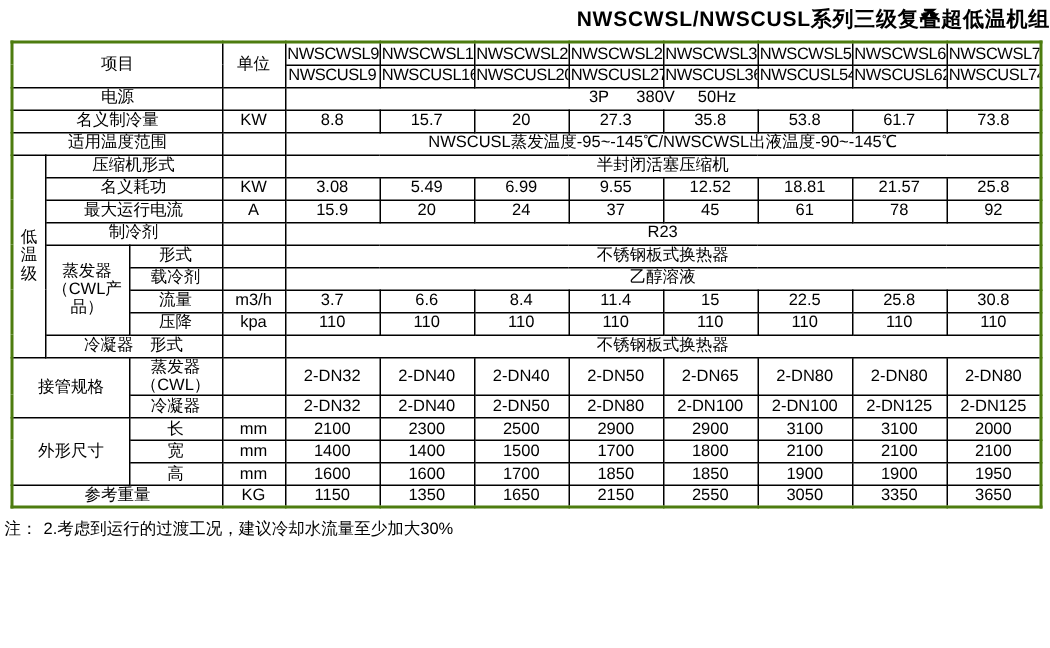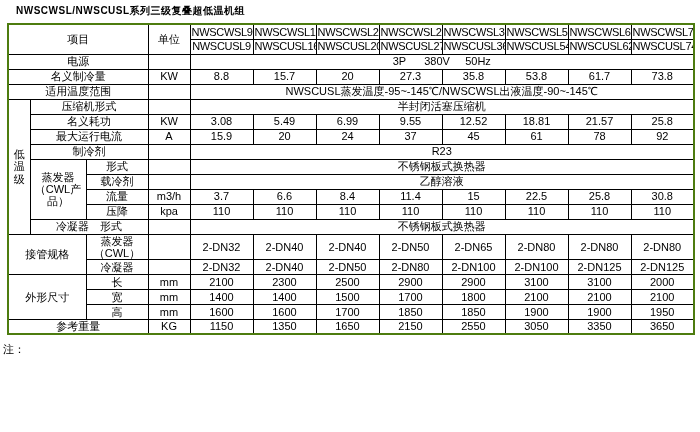--- a/index.html
+++ b/index.html
@@ -4,24 +4,24 @@
 <style>
   * { box-sizing: border-box; }
   html, body {
     margin: 0; padding: 0;
     width: 700px; height: 432px;
     background: #ffffff; color: #000000;
     font-family: "Liberation Sans", sans-serif;
   }
   .page { width: 700px; height: 432px; overflow: hidden; }
   .title {
-    text-align: left;
+    text-align: right;
     font-weight: bold;
-    font-size: 10px;
-    padding: 4px 0 5px 16px;
+    font-size: 14px;
+    padding: 4px 0 5px 4px;
     letter-spacing: 0.5px;
   }
   table.spec {
     border-collapse: collapse;
     table-layout: fixed;
     margin-left: 7px;
     width: 686px;
     border: 2px solid #4d7c0f;
   }
   table.spec td, table.spec th {
@@ -275,16 +275,17 @@
         <td>3050</td>
         <td>3350</td>
         <td>3650</td>
       </tr>
     </tbody>
   </table>
 
   <div class="notes">
     <span class="prefix">注：</span>
     <div class="note-items">
+      <div class="note-item">2.考虑到运行的过渡工况，建议冷却水流量至少加大30%</div>
     </div>
   </div>
 
 </div>
 
 </body></html>

